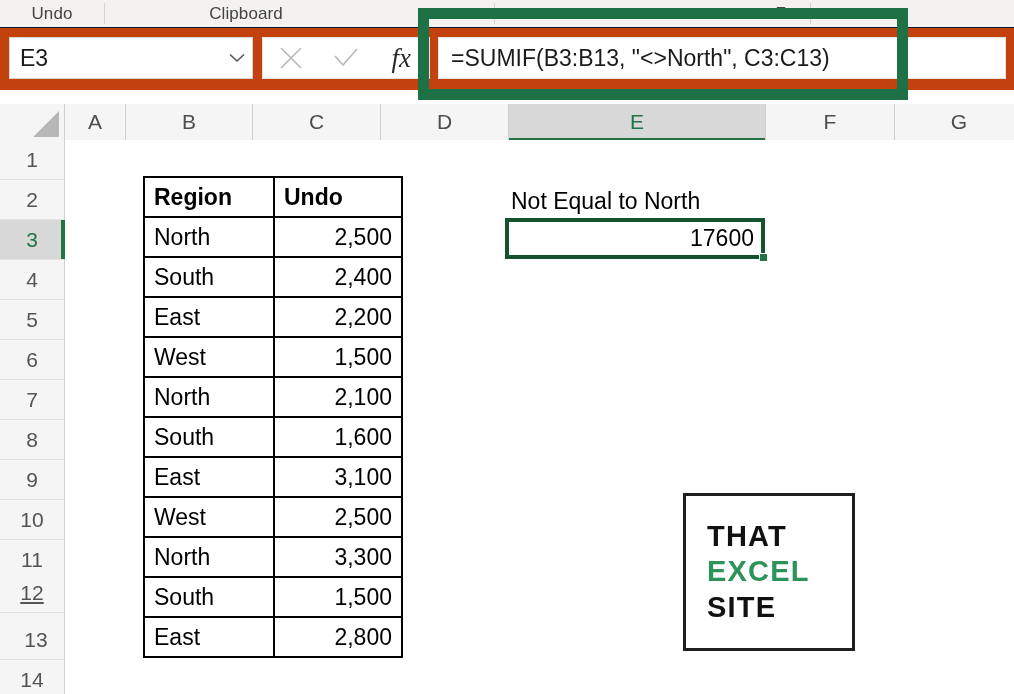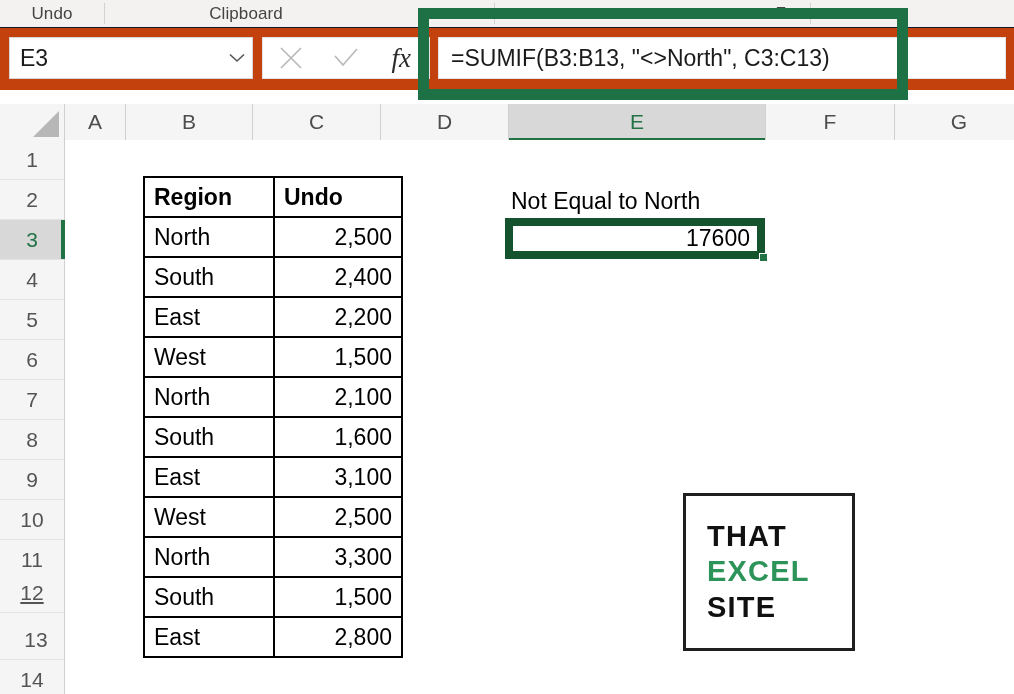--- a/index.html
+++ b/index.html
@@ -252,21 +252,21 @@
     position: absolute;
     left: 446px; top: 48px;
     font-size: 23px;
     color: #000000;
     white-space: nowrap;
   }
   .result-cell {
     position: absolute;
     left: 440px; top: 78px;
     width: 260px; height: 41px;
-    border: 8px solid #14532d;
+    border: 4px solid #14532d;
     box-sizing: border-box;
     background: #ffffff;
     display: flex;
     align-items: center;
     justify-content: flex-end;
     padding-right: 7px;
     font-size: 23px;
     color: #000000;
   }
   .fill-handle {

